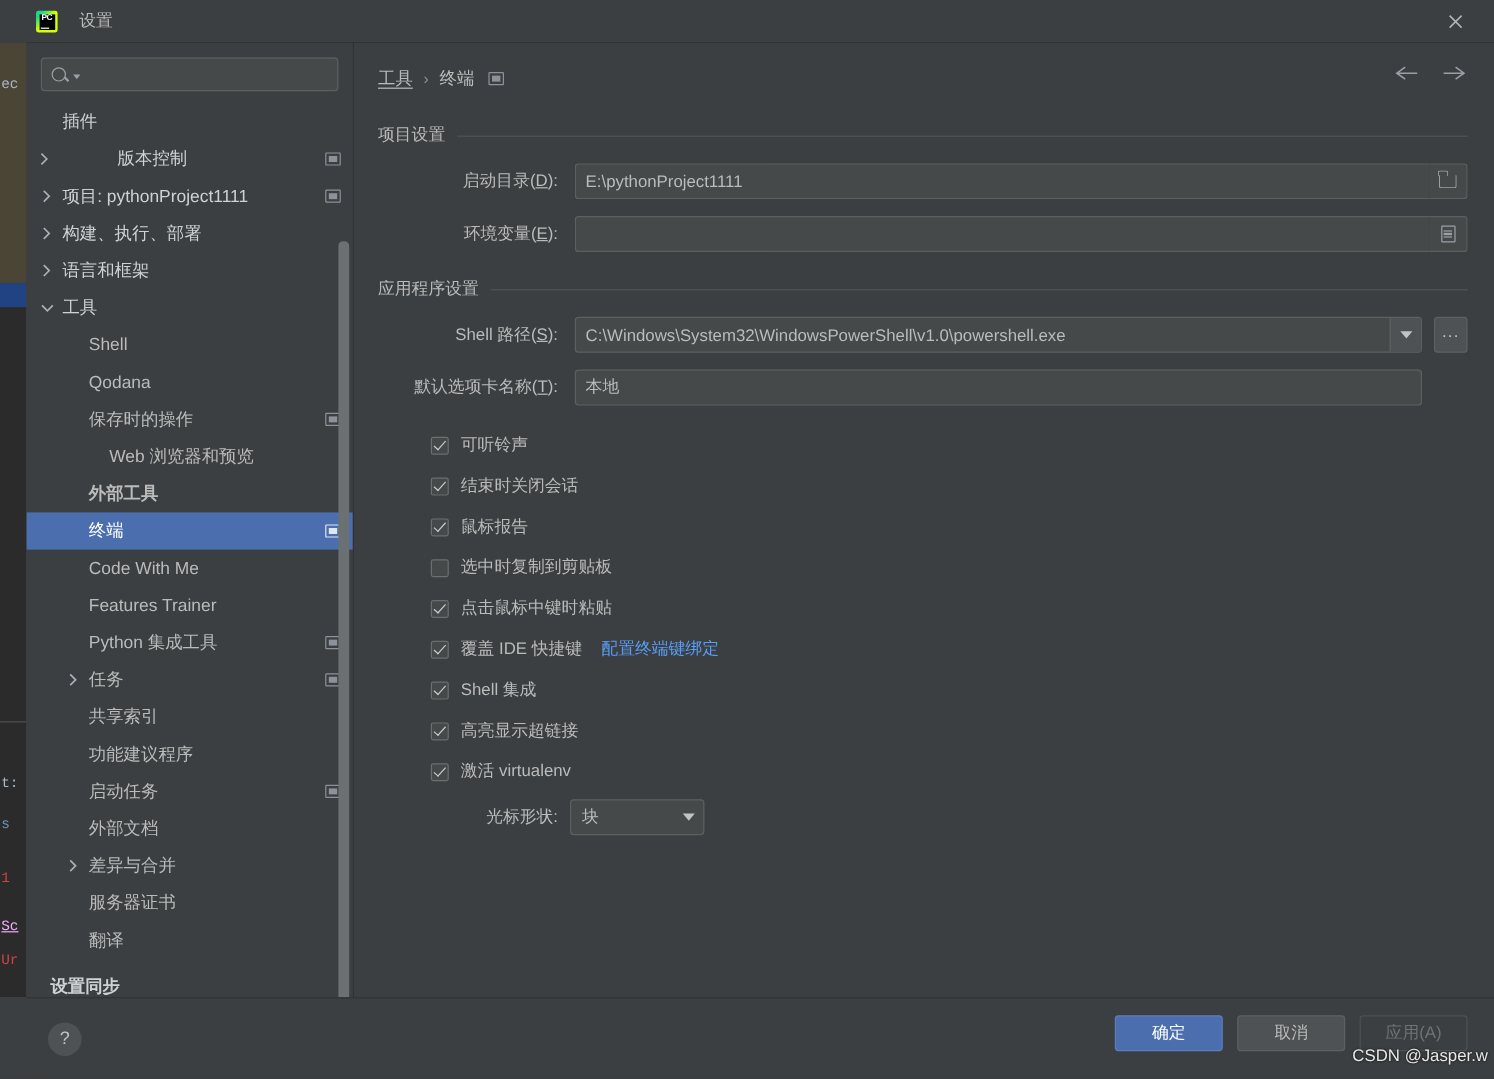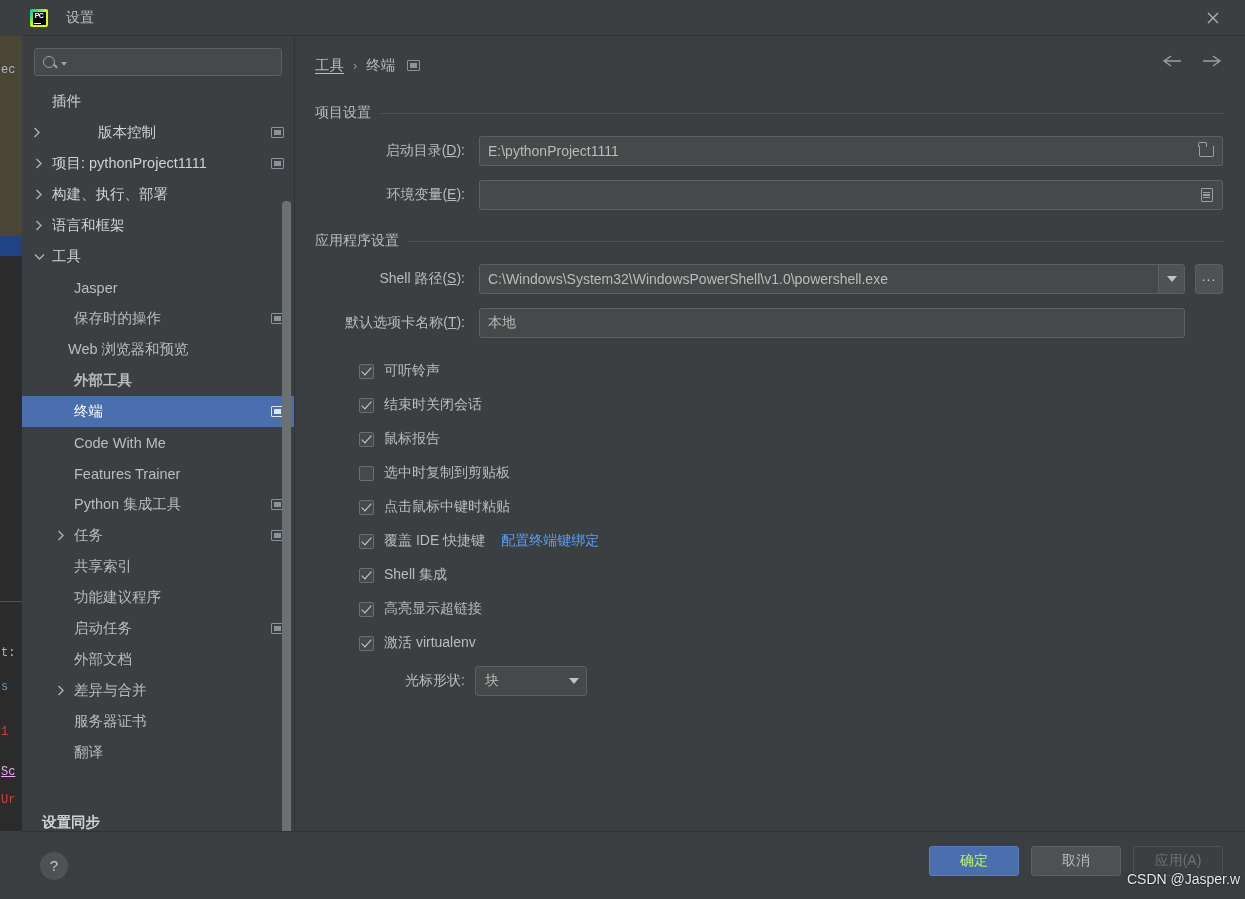--- a/index.html
+++ b/index.html
@@ -503,21 +503,21 @@
     min-width: 90px;
     border-radius: 3px;
     font-size: 14px;
     font-family: inherit;
     display: flex; align-items: center; justify-content: center;
     cursor: pointer;
   }
   .dlg-btn.primary {
     background: #4b6eaf;
     border: 1px solid #5c7cba;
-    color: #bef264;
+    color: #ffffff;
   }
   .dlg-btn.normal {
     background: #4e5254;
     border: 1px solid #5e6060;
     color: #bbbbbb;
   }
   .dlg-btn.disabled {
     background: #3c3f41;
     border: 1px solid #4e5254;
     color: #6e7275;
@@ -620,30 +620,34 @@
           <div class="tree-row bold" style="padding-left: 10px;">
             <span class="tree-arrow">
               <svg width="11" height="8" viewBox="0 0 11 8">
                 <path d="M1 1.5 L5.5 6 L10 1.5" stroke="#a9b1b8" stroke-width="1.4" fill="none"></path>
               </svg>
             </span>
             <span class="tree-label" style="margin-left: 6px;">工具</span>
           </div>
           <div class="tree-row" style="padding-left: 32px;">
             <span class="tree-arrow"></span>
-            <span class="tree-label" style="margin-left: 6px;">Jasper</span>
+            <span class="tree-label" style="margin-left: 6px;">Shell</span>
+          </div>
+          <div class="tree-row" style="padding-left: 32px;">
+            <span class="tree-arrow"></span>
+            <span class="tree-label" style="margin-left: 6px;">Qodana</span>
           </div>
           <div class="tree-row" style="padding-left: 32px;">
             <span class="tree-arrow"></span>
             <span class="tree-label" style="margin-left: 6px;">保存时的操作</span>
             <span class="badge"></span>
           </div>
           <div class="tree-row" style="padding-left: 32px;">
             <span class="tree-arrow"></span>
-            <span class="tree-label" style="margin-left: 0;">Web 浏览器和预览</span>
+            <span class="tree-label" style="margin-left: 23px;">Web 浏览器和预览</span>
           </div>
           <div class="tree-row" style="padding-left: 32px;">
             <span class="tree-arrow"></span>
             <span class="tree-label" style="margin-left: 6px; font-weight: bold;">外部工具</span>
           </div>
           <div class="tree-row selected" style="padding-left: 32px;">
             <span class="tree-arrow"></span>
             <span class="tree-label" style="margin-left: 6px;">终端</span>
             <span class="badge"></span>
           </div>

